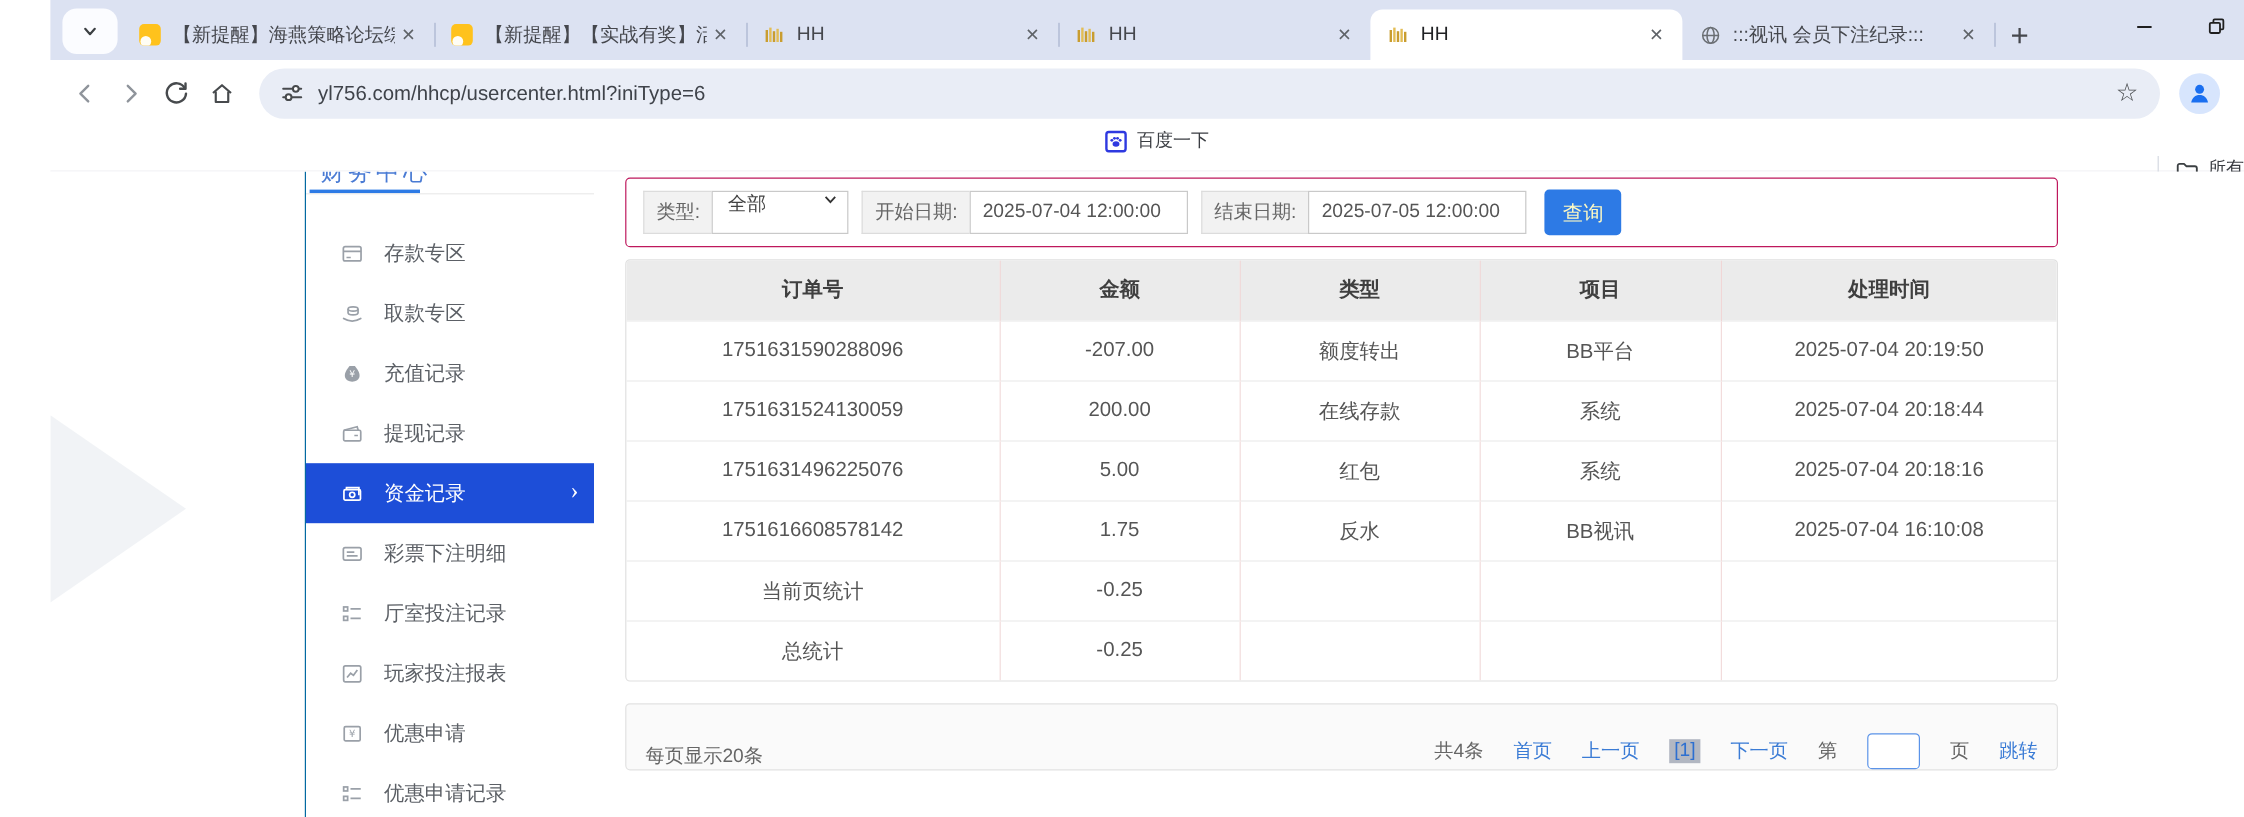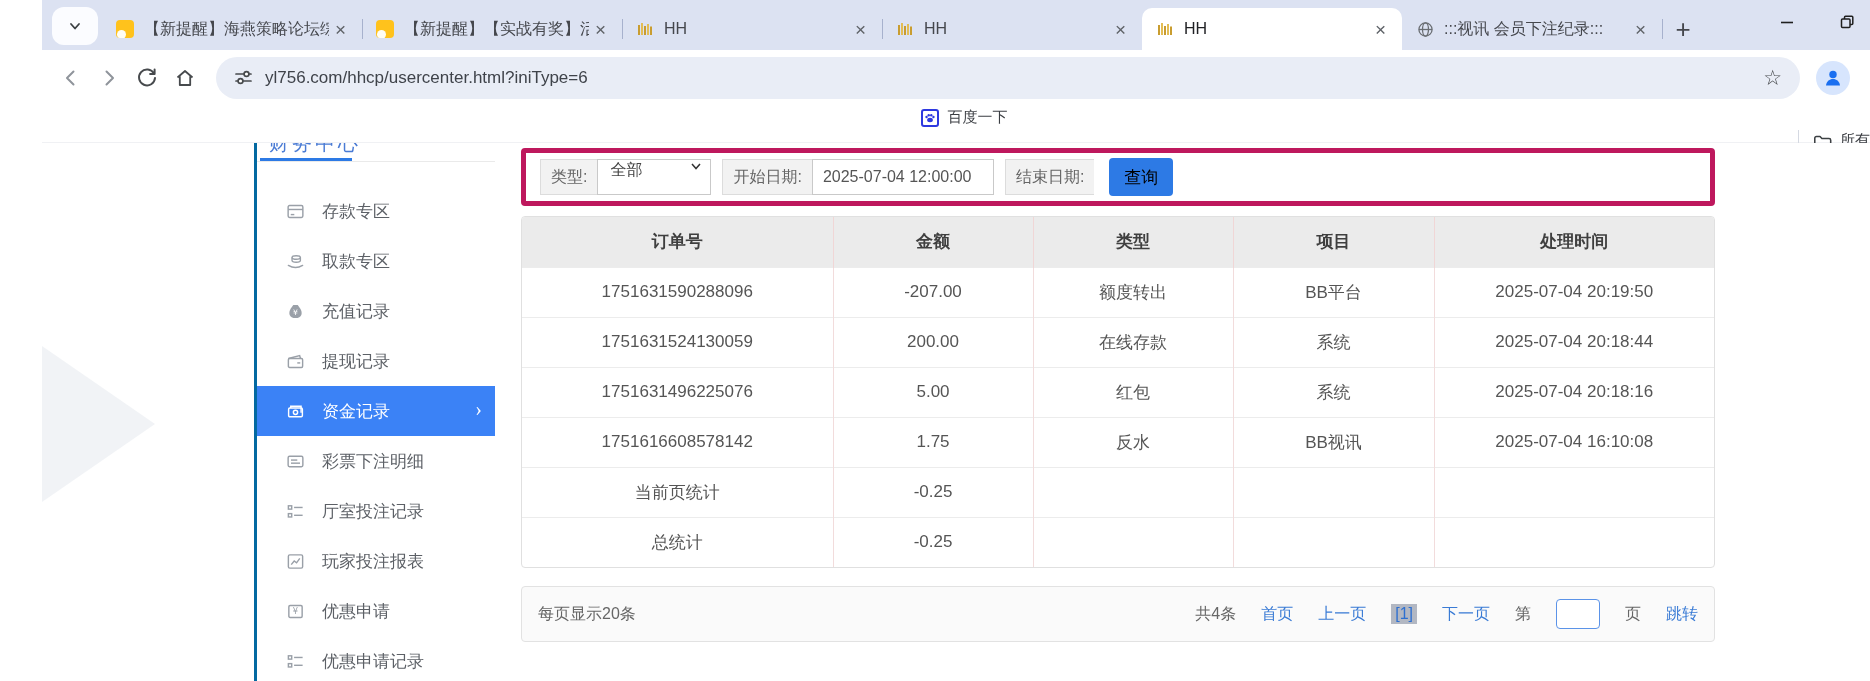--- a/index.html
+++ b/index.html
@@ -43,55 +43,55 @@
   .bookmark{display:flex;align-items:center;gap:9px;font-size:15px;color:#3a3d42;cursor:pointer;padding:3px 6px;border-radius:6px;}
   .baidu-ico{width:18px;height:18px;background:#fff;border:2px solid #2e39e0;border-radius:3px;display:flex;align-items:center;justify-content:center;}
   .bm-right{margin-left:auto;display:flex;align-items:center;gap:14px;}
   .bm-divider{width:1px;height:20px;background:#d5d9e2;}
   .allbm{display:flex;align-items:flex-end;gap:8px;font-size:15px;color:#3a3d42;cursor:pointer;white-space:nowrap;}
   
   .page{position:relative;height:538px;background:#fff;overflow:hidden;}
   .decor-triangle{position:absolute;left:0;top:203px;width:0;height:0;
     border-top:78px solid transparent;border-bottom:78px solid transparent;border-left:113px solid #eff1f4;opacity:.85;}
   
-  .sidebar{position:absolute;left:212px;top:0;width:241px;height:100%;border-left:3px solid #0369a1;background:#fff;}
+  .sidebar{position:absolute;left:212px;top:0;width:241px;height:100%;border-left:1px solid #0369a1;background:#fff;}
   .side-heading{position:relative;height:19px;overflow:hidden;border-bottom:1px solid #eaeaea;}
   .heading-text{position:absolute;left:12px;top:-13px;font-size:20px;color:#4a7bd4;letter-spacing:3px;white-space:nowrap;}
   .heading-underline{position:absolute;left:3px;bottom:0;width:92px;height:3px;background:#2d7ae5;}
   .side-nav{padding-top:24px;}
   .side-item{height:50px;display:flex;align-items:center;padding-left:28px;gap:17px;cursor:pointer;position:relative;
     color:#5c6066;font-size:17px;}
   .s-icon{width:20px;height:20px;color:#9aa0a8;display:flex;align-items:center;justify-content:center;flex:0 0 auto;}
-  .side-item.active{background:#3b82f6;color:#fff;font-family:Liberation Serif, serif;}
+  .side-item.active{background:#1d4ed8;color:#fff;font-family:Liberation Serif, serif;}
   .side-item.active .s-icon{color:#fff;}
   .side-chev{position:absolute;right:13px;color:#fff;font-size:20px;line-height:1;top:13px;}
   
   .main{position:absolute;left:479px;top:0;width:1194px;}
-  .filter-card{margin-top:5px;height:58px;border:5px solid #be185d;border-radius:4px;background:#fff;
+  .filter-card{margin-top:5px;height:58px;border:1px solid #be185d;border-radius:4px;background:#fff;
     display:flex;align-items:center;padding:0 14px;gap:11px;}
   .igroup{display:flex;height:36px;}
   .ilabel{background:#f2f2f2;border:1px solid #dcdcdc;border-right:none;color:#666;font-size:16px;
     display:flex;align-items:center;padding:0 10px;white-space:nowrap;}
   .iselect{border:1px solid #c9c9c9;background:#fff;width:114px;display:flex;align-items:flex-start;
     padding:0 8px 0 12px;font-size:16px;color:#444;cursor:pointer;justify-content:space-between;}
   .iinput{border:1px solid #c9c9c9;background:#fff;width:182px;font-size:16px;color:#555;padding:0 10px;outline:none;
     font-family:"Liberation Sans","DejaVu Sans",sans-serif;}
-  .search-btn{width:64px;height:38px;background:#2d7ae5;border:none;border-radius:4px;color:#000000;font-size:17px;
+  .search-btn{width:64px;height:38px;background:#2d7ae5;border:none;border-radius:4px;color:#fef9c3;font-size:17px;
     cursor:pointer;margin-left:4px;font-family:Liberation Mono, monospace;}
   
   .table-card{margin-top:10px;border:1px solid #e0e0e0;border-radius:4px;overflow:hidden;background:#fff;}
   table{width:100%;border-collapse:collapse;table-layout:fixed;}
   col.c1{width:311px;}col.c2{width:200px;}col.c3{width:200px;}col.c4{width:201px;}
   th{height:50px;background:#ebebeb;font-size:17px;font-weight:bold;color:#3f3f3f;border-left:1px solid #f0d6d6;}
   th:first-child{border-left:none;}
   td{height:50px;text-align:center;font-size:17px;color:#555;border-top:1px solid #ececec;border-left:1px solid #f2dcdc;}
   td:first-child{border-left:none;}
   
   .pager-card{margin-top:18px;height:56px;border:1px solid #e2e2e2;border-radius:4px;background:#fafafa;
-    display:flex;align-items:center;justify-content:space-between;padding:0 16px;font-size:16px;color:#666;}
+    display:flex;align-items:flex-end;justify-content:space-between;padding:0 16px;font-size:16px;color:#666;}
   .pg-right{display:flex;align-items:center;gap:25px;}
   .pg-link{color:#3a7bd5;cursor:pointer;text-decoration:none;}
   .pg-cur{background:#b2b7c2;color:#2d6fd0;padding:1px 4px;}
   .pg-input{width:44px;height:30px;border:1.5px solid #5b93e8;border-radius:4px;outline:none;background:#fff;}
   .pg-label{color:#666;}
   svg{display:block;}
 </style>
 </head>
 <body>
 
@@ -404,20 +404,21 @@
                 <polyline points="2,4 6,8.5 10,4" fill="none" stroke="#333" stroke-width="1.5"></polyline>
               </svg>
           </div>
         </div>
         <div class="igroup">
           <span class="ilabel">开始日期:</span>
           <input class="iinput" value="2025-07-04 12:00:00" style="">
         </div>
         <div class="igroup">
           <span class="ilabel">结束日期:</span>
+          <input class="iinput" value="2025-07-05 12:00:00" style="">
         </div>
         <button class="search-btn">查询</button>
       </section>
 
       <section class="table-card">
         <table>
           <colgroup>
               <col class="c1">
               <col class="c2">
               <col class="c3">

